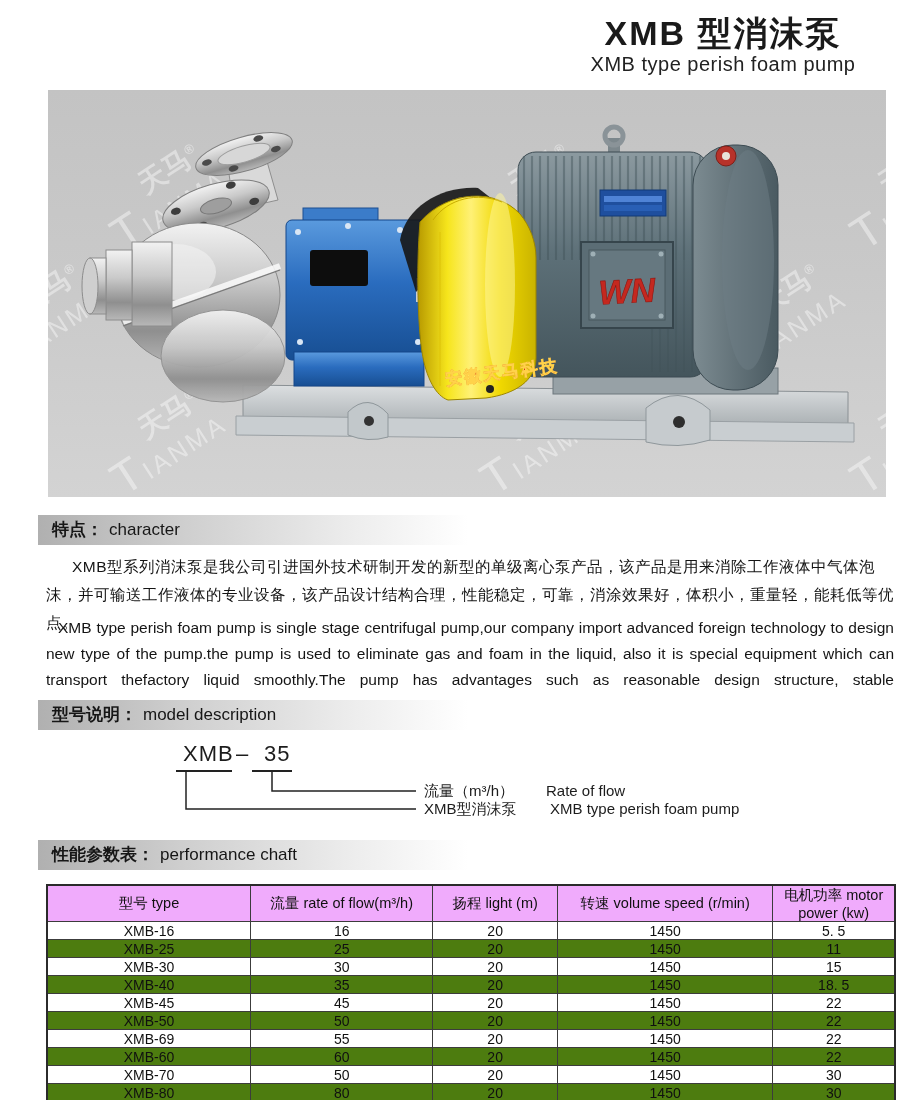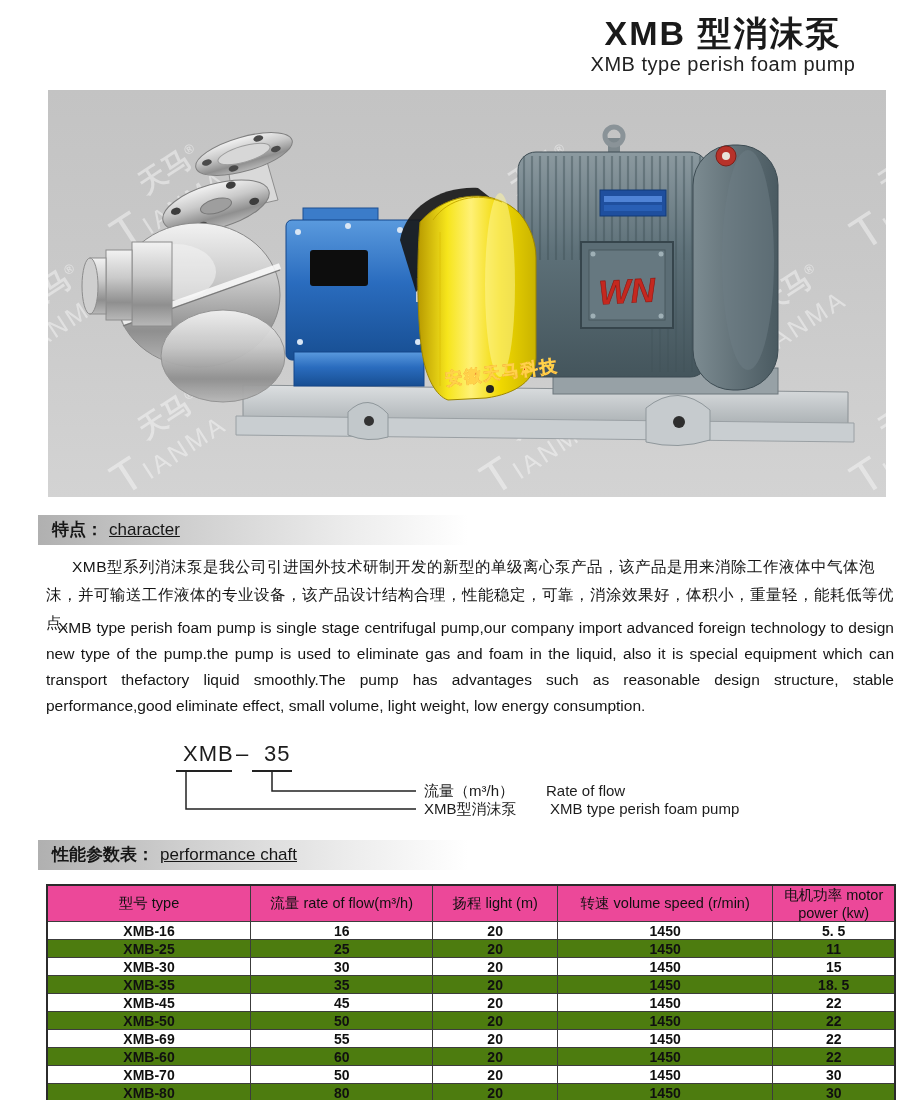--- a/index.html
+++ b/index.html
@@ -14,42 +14,42 @@
   
   .photo{position:absolute;top:90px;left:30px;width:838px;height:407px;
          background:linear-gradient(180deg,#c3c3c3 0%,#c9c9c9 45%,#d3d3d3 100%);}
   .photo svg{display:block;}
 
   
   .banner{position:absolute;left:20px;width:860px;height:30px;line-height:30px;
           padding-left:14px;box-sizing:border-box;font-size:17px;color:#161616;
           background:linear-gradient(90deg,var(--banner_gray,#b0b0b0) 0%,#cdcdcd 16%,#ececec 36%,#ffffff 50%);}
   .banner .cn{font-weight:700;text-align:right;}
-  .banner .en{font-weight:400;margin-left:6px;text-decoration:underline;}
+  .banner .en{font-weight:400;margin-left:6px;}
   #banner-character{top:515px;}
   #banner-model{top:700px;}
   #banner-performance{top:840px;}
 
   
   .para{position:absolute;left:28px;width:848px;color:#141414;}
   #para-cn{top:553px;font-size:15.5px;line-height:28px;text-indent:26px;letter-spacing:0.5px;}
   #para-en{top:615px;font-size:15.5px;line-height:26px;text-indent:12px;text-align:justify;}
 
   
   .diagram{position:absolute;top:735px;left:20px;width:860px;height:102px;}
   .diagram text{font-family:"Liberation Sans","DejaVu Sans",sans-serif;fill:#1c1c1c;}
   .dg-model{font-size:22px;letter-spacing:1px;}
   .dg-label{font-size:15px;}
 
   
   .ptable{position:absolute;top:884px;left:28px;width:850px;border-collapse:collapse;
           font-size:14px;color:#101010;table-layout:fixed;}
   .ptable{border:2px solid #2b2b2b;}
-  .ptable th,.ptable td{border:1px solid #3c3c3c;text-align:center;padding:0;font-weight:bold;}
-  .ptable th{height:24px;background:#ec4899;font-weight:400;font-size:14.5px;}
+  .ptable th,.ptable td{border:1px solid #3c3c3c;text-align:center;padding:0;}
+  .ptable th{height:24px;background:#f0abfc;font-weight:400;font-size:14.5px;}
   .ptable td{height:17px;}
   .row-white{background:#ffffff;}
   .row-gray{background:#4d7c0f;}
 </style>
 </head>
 <body>
 
 <div class="page">
 
   <div class="title-block">
@@ -219,20 +219,23 @@
       <text x="398" y="295" transform="rotate(-7 398 295)" font-size="17" font-weight="700" letter-spacing="2" style="fill:var(--brand_red,#cf1f14)" stroke="#ffd24a" stroke-width="0.6">安徽天马科技</text>
     </svg>
   </div>
 
   <div class="banner" id="banner-character">
     <span class="cn">特点：</span><span class="en">character</span>
   </div>
   <div class="para" id="para-cn">XMB型系列消沫泵是我公司引进国外技术研制开发的新型的单级离心泵产品，该产品是用来消除工作液体中气体泡沫，并可输送工作液体的专业设备，该产品设计结构合理，性能稳定，可靠，消涂效果好，体积小，重量轻，能耗低等优点。</div>
   <div class="para" id="para-en">XMB type  perish foam pump is single stage centrifugal pump,our  company import advanced foreign technology to design new type of the pump.the pump is used to eliminate gas and foam in the liquid, also it is special equipment which can transport thefactory liquid smoothly.The pump has advantages such as reasonable design structure, stable performance,good eliminate effect, small volume, light weight, low energy consumption.</div>
 
+  <div class="banner" id="banner-model">
+    <span class="cn">型号说明：</span><span class="en">model description</span>
+  </div>
   <svg class="diagram" viewBox="0 0 860 102">
     <text class="dg-model" x="145" y="26">XMB</text>
     <text class="dg-model" x="198" y="26">–</text>
     <text class="dg-model" x="226" y="26">35</text>
     <line x1="138" y1="36" x2="194" y2="36" stroke="#222" stroke-width="2"></line>
     <line x1="214" y1="36" x2="254" y2="36" stroke="#222" stroke-width="2"></line>
     <polyline points="234,36 234,56 378,56" fill="none" stroke="#222" stroke-width="1.5"></polyline>
     <polyline points="148,36 148,74 378,74" fill="none" stroke="#222" stroke-width="1.5"></polyline>
     <text class="dg-label" x="386" y="61">流量（m³/h）</text>
     <text class="dg-label" x="508" y="61">Rate of flow</text>
@@ -276,21 +279,21 @@
           <td>11</td>
         </tr>
         <tr class="row-white">
           <td>XMB-30</td>
           <td>30</td>
           <td>20</td>
           <td>1450</td>
           <td>15</td>
         </tr>
         <tr class="row-gray">
-          <td>XMB-35</td>
+          <td>XMB-40</td>
           <td>35</td>
           <td>20</td>
           <td>1450</td>
           <td>18. 5</td>
         </tr>
         <tr class="row-white">
           <td>XMB-45</td>
           <td>45</td>
           <td>20</td>
           <td>1450</td>

